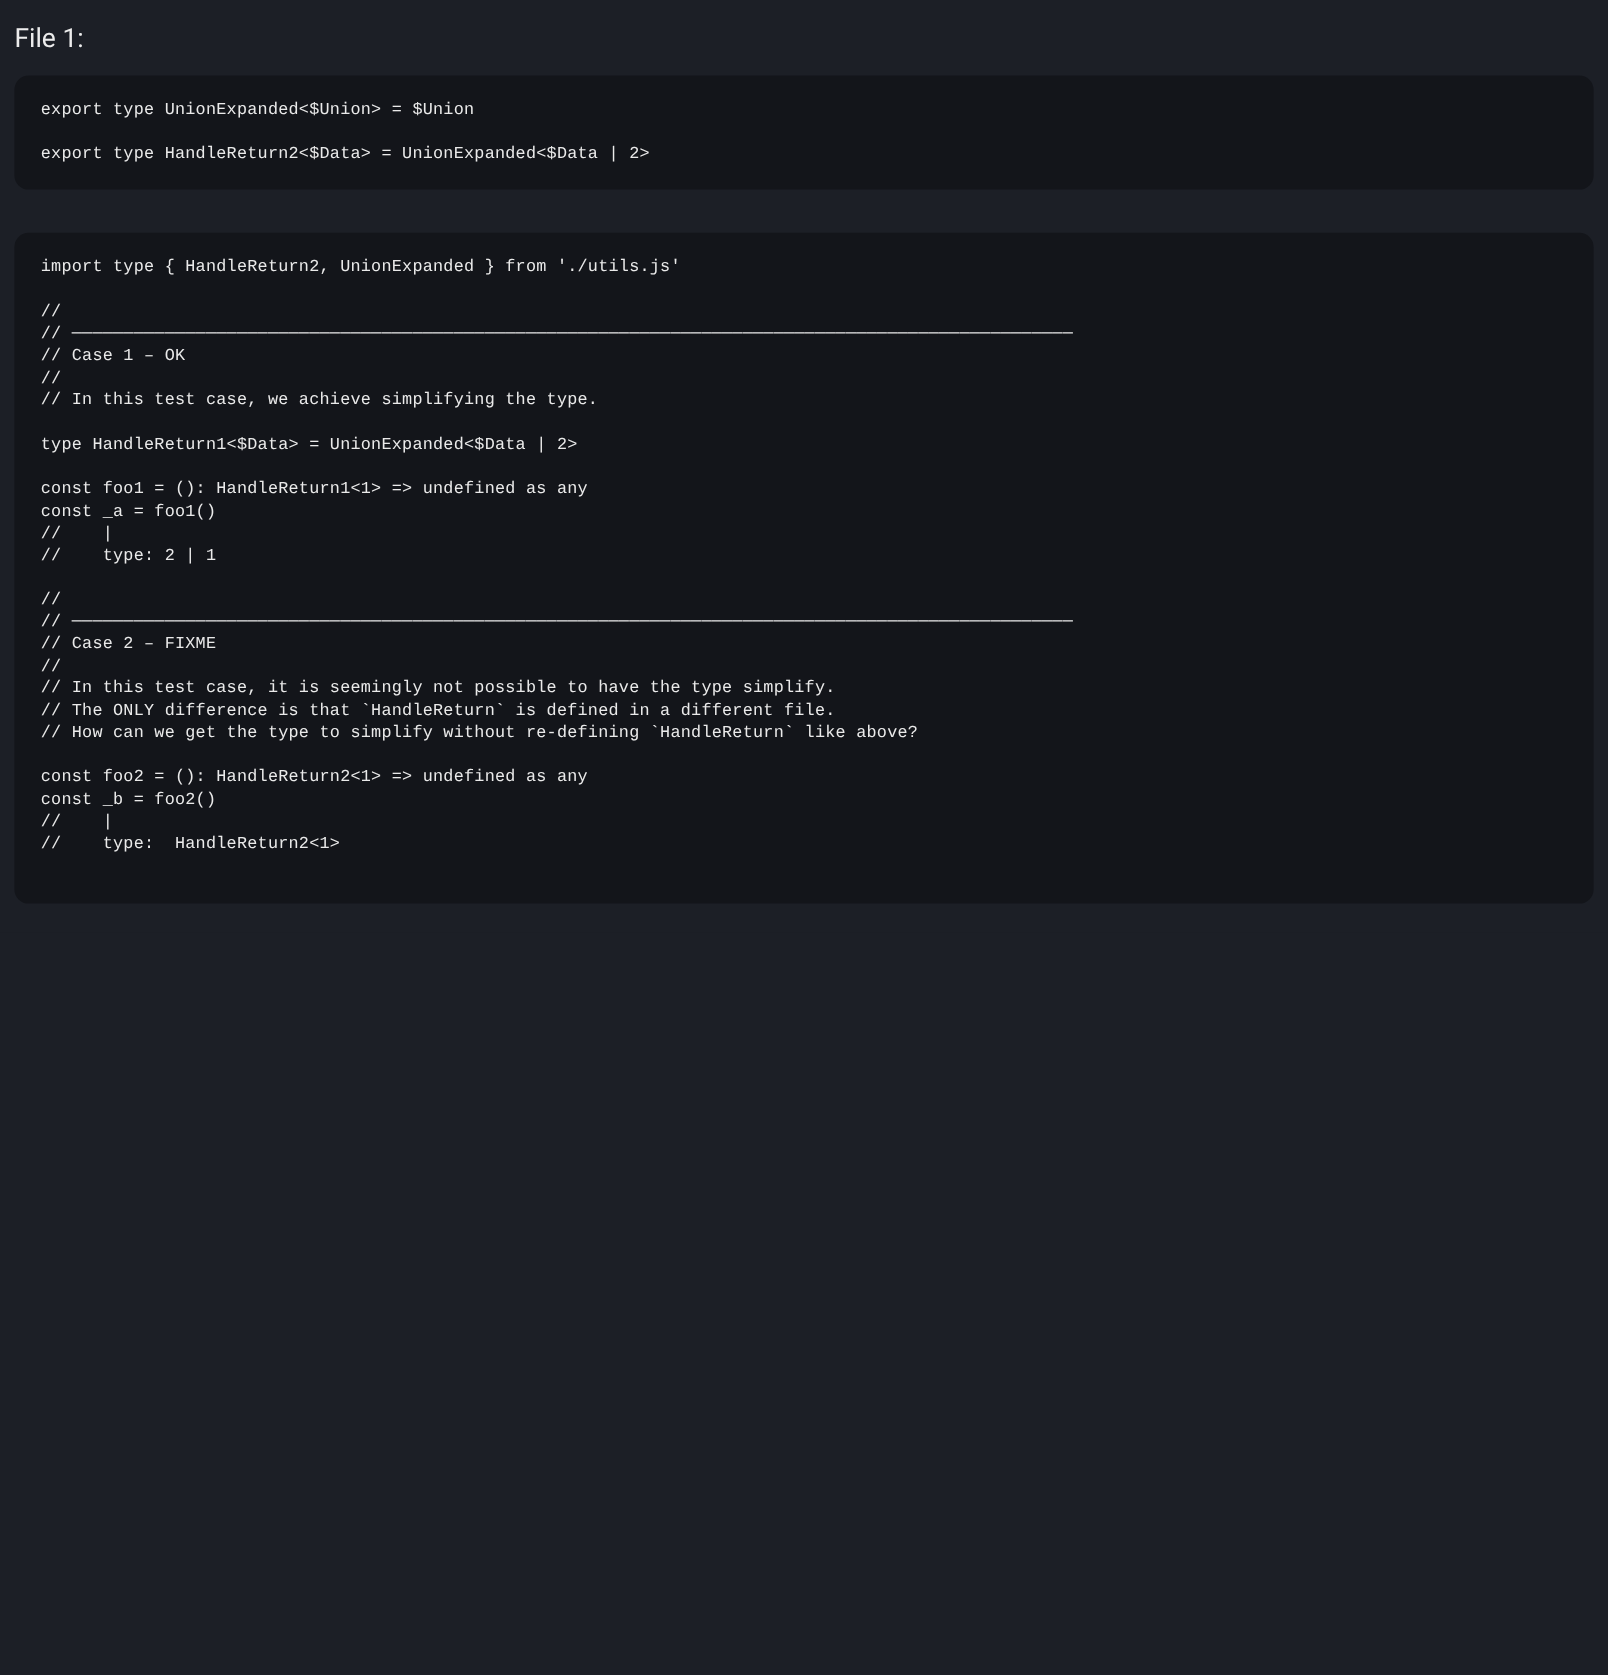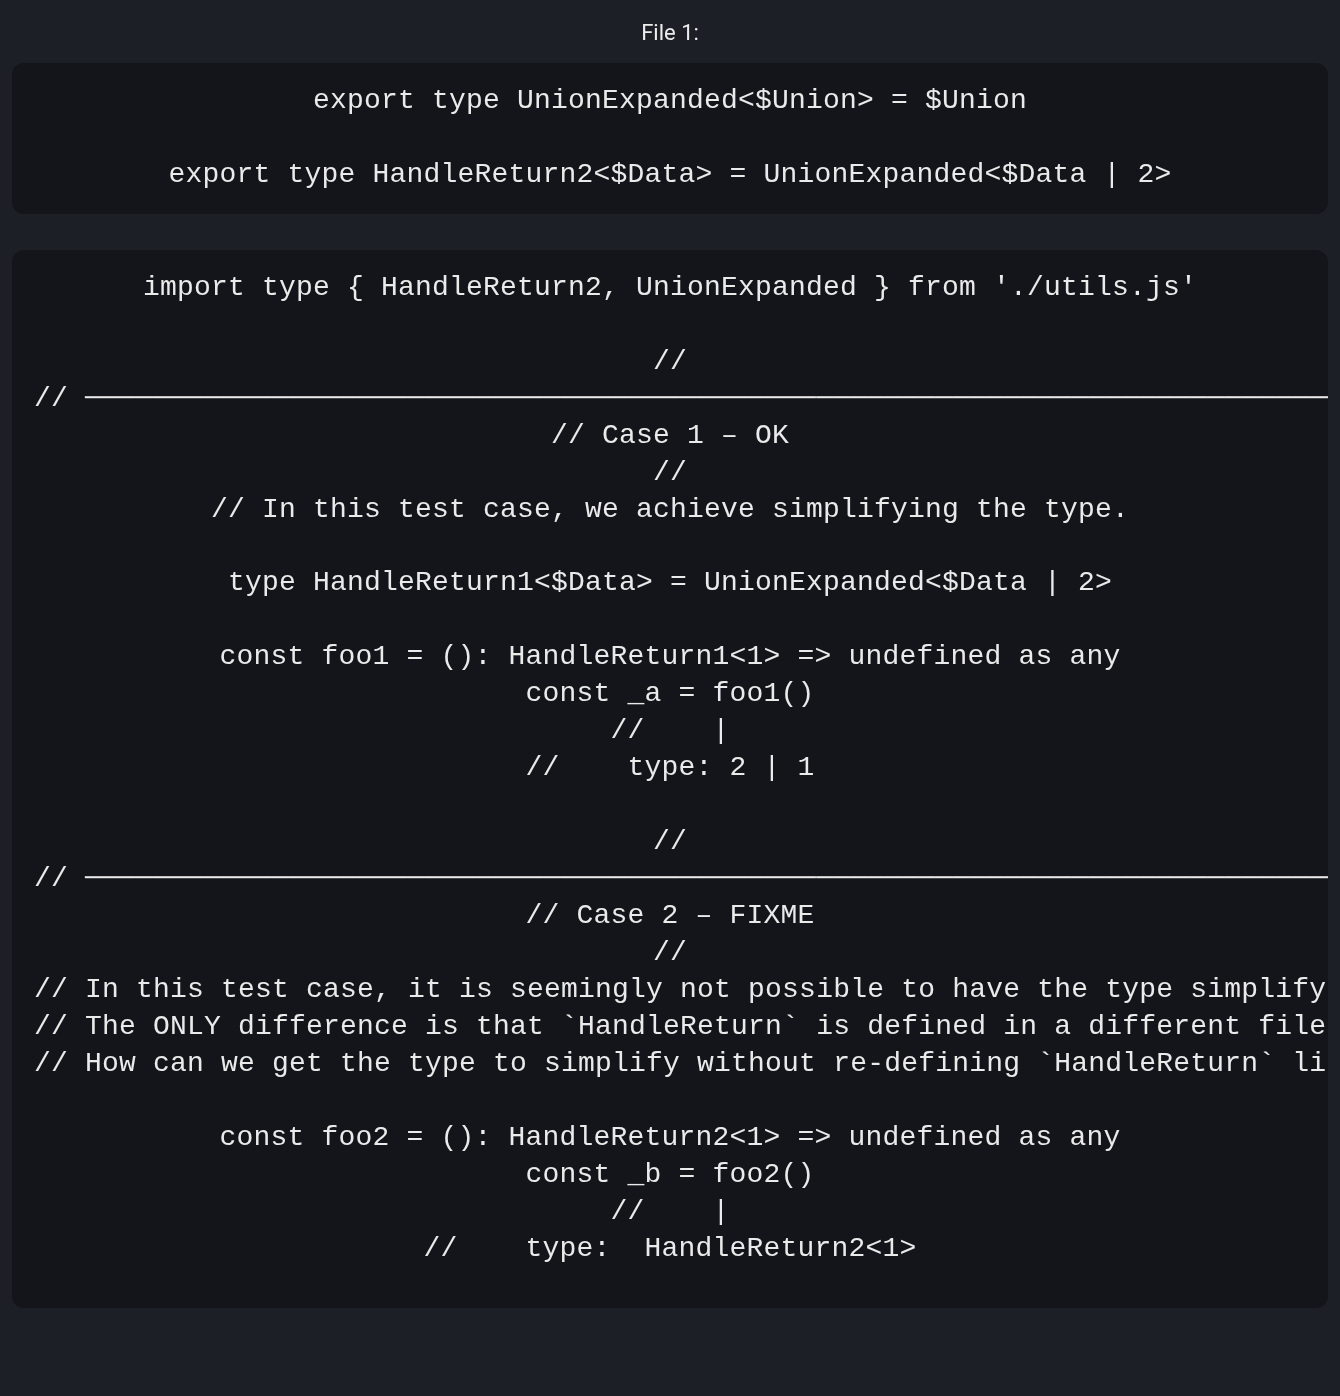--- a/index.html
+++ b/index.html
@@ -6,21 +6,20 @@
     margin: 0;
     padding: 0;
     background: #1c1f26;
     color: #e6e6e6;
     font-family: -apple-system, BlinkMacSystemFont, "Segoe UI", Roboto, Helvetica, Arial, sans-serif;
     width: 1340px;
   }
   .page {
     padding: 12px;
     box-sizing: border-box;
-    text-align: center;
   }
   .label {
     font-size: 22px;
     font-weight: 400;
     color: #ececec;
     margin: 8px 0 18px 0;
   }
   .codewrap {
     background: #13151a;
     border-radius: 12px;
@@ -41,21 +40,21 @@
     background: #3a3d44;
     border-radius: 6px;
   }
   .codewrap.last {
     margin-bottom: 12px;
     padding-bottom: 40px;
   }
   pre {
     margin: 0;
     font-family: "SF Mono", SFMono-Regular, ui-monospace, Menlo, Consolas, "Liberation Mono", monospace;
-    font-size: 28px;
+    font-size: 14px;
     line-height: 1.32;
     color: #eaeaea;
     white-space: pre;
     letter-spacing: 0.2px;
   }
 </style>
 </head>
 <body>
 
 <div class="page">

